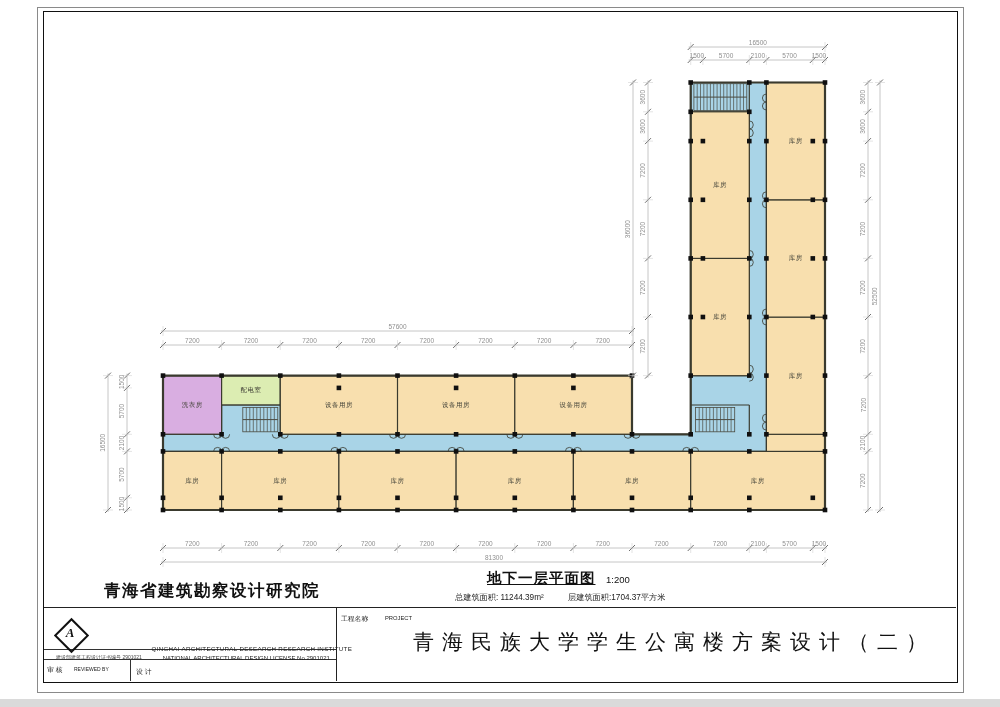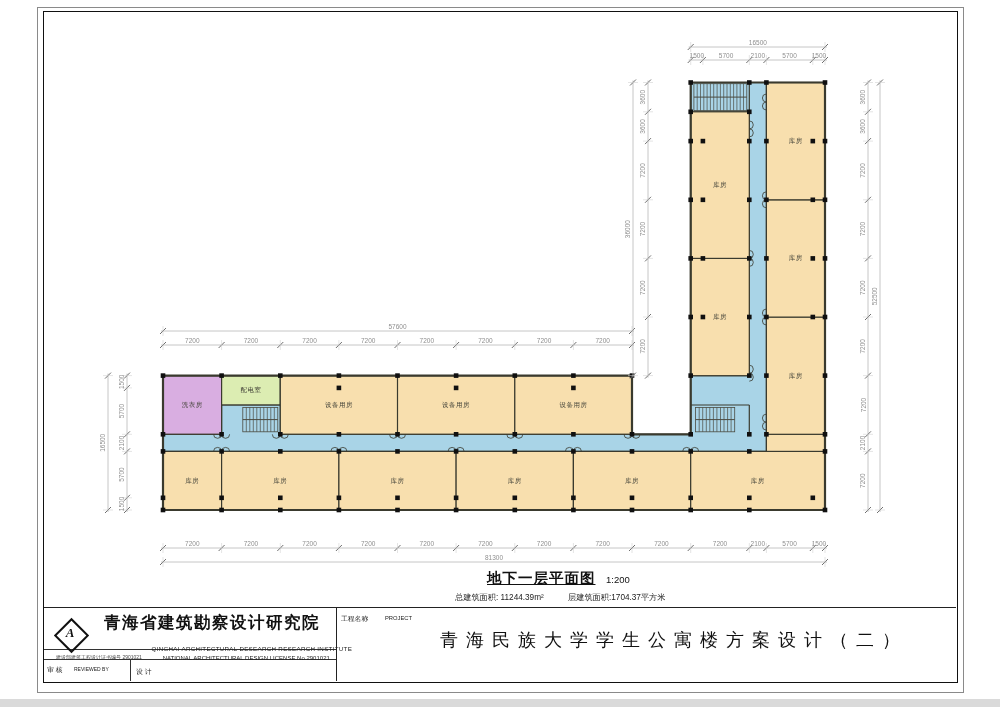--- a/index.html
+++ b/index.html
@@ -435,21 +435,21 @@
 <div class="abs layer2 hline" style="left:44px;top:607px;width:912px;border-top-width:1.5px;"></div>
 <div class="abs layer2 vline" style="left:336px;top:608px;height:73px;"></div>
 <div class="abs layer2 hline" style="left:44px;top:649px;width:292px;border-color:#333;"></div>
 <div class="abs layer2 hline" style="left:44px;top:659px;width:292px;border-color:#333;"></div>
 <div class="abs layer2 vline" style="left:130px;top:659px;height:22px;border-color:#333;"></div>
 
 <div class="abs layer2" style="left:54px;top:618px;width:32px;height:32px;">
   <div class="abs" style="left:5px;top:5px;width:21px;height:21px;border:2.5px solid #111;transform:rotate(45deg);"></div>
   <div class="abs serif" style="left:0;top:7px;width:32px;text-align:center;font-size:13px;font-weight:bold;font-style:italic;color:#111;">A</div>
 </div>
-<div class="abs layer2 serif" style="left:90px;top:612px;width:244px;text-align:center;font-size:16.5px;font-weight:bold;letter-spacing:1.5px;color:#111;white-space:nowrap;">青海省建筑勘察设计研究院</div>
+<div class="abs layer2 serif" style="left:90px;top:580px;width:244px;text-align:center;font-size:16.5px;font-weight:bold;letter-spacing:1.5px;color:#111;white-space:nowrap;">青海省建筑勘察设计研究院</div>
 <div class="abs layer2" style="left:90px;top:640px;width:244px;text-align:center;">
   <span class="tinyscale" style="transform:scale(0.62);transform-origin:center top;letter-spacing:0.5px;">QINGHAI ARCHITECTURAL DESEARCH RESEARCH INSTITUTE</span>
 </div>
 <div class="abs layer2" style="left:56px;top:650px;">
   <span class="tinyscale" style="transform:scale(0.5);color:#444;">建设部建筑工程设计证书编号 2901021</span>
 </div>
 <div class="abs layer2" style="left:145px;top:650px;width:308px;text-align:right;">
   <span class="tinyscale" style="transform:scale(0.6);transform-origin:0 0;width:308px;text-align:right;">NATIONAL ARCHITECTURAL DESIGN LICENSE No   2901021</span>
 </div>
 <div class="abs layer2" style="left:47px;top:661px;">
@@ -457,13 +457,13 @@
   <div class="tinyscale" style="transform:scale(0.5);margin-top:-5px;">REVIEWED BY</div>
 </div>
 <div class="abs layer2" style="left:136px;top:663px;">
   <span class="tinyscale" style="transform:scale(0.68);">设 计</span>
 </div>
 
 <div class="abs layer2" style="left:341px;top:610px;">
   <div class="tinyscale" style="transform:scale(0.68);">工程名称</div>
   <div class="tinyscale" style="transform:scale(0.58);margin-top:-5px;">PROJECT</div>
 </div>
-<div class="abs layer2 serif" style="left:400px;top:628px;width:548px;text-align:center;font-size:18px;letter-spacing:8px;color:#111;white-space:nowrap;">青海民族大学学生公寓楼方案设计（二）</div>
+<div class="abs layer2 serif" style="left:400px;top:628px;width:548px;text-align:center;font-size:21px;letter-spacing:8px;color:#111;white-space:nowrap;">青海民族大学学生公寓楼方案设计（二）</div>
 
 </body></html>

